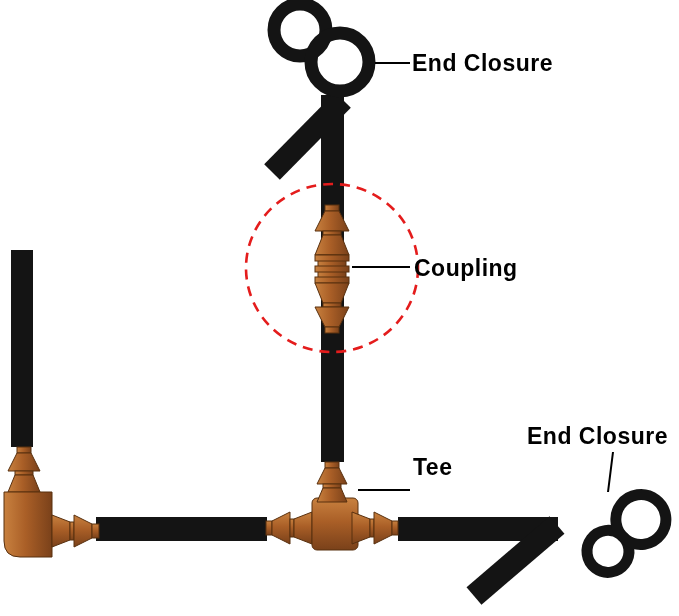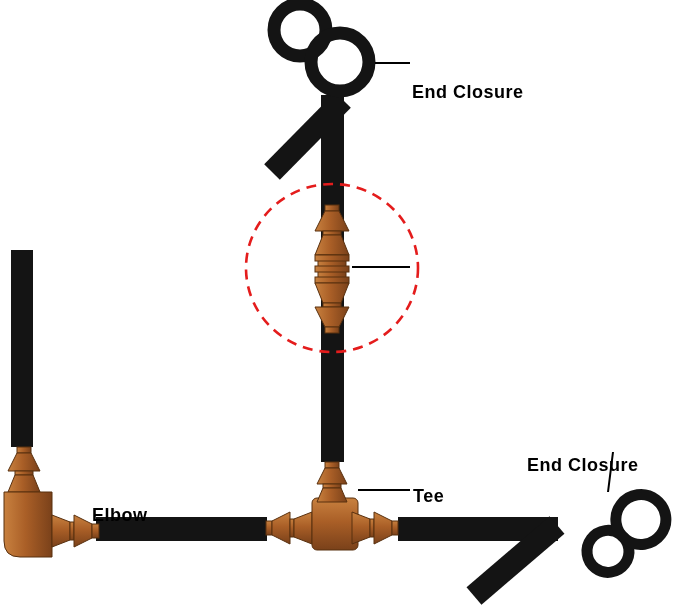--- a/index.html
+++ b/index.html
@@ -1,22 +1,22 @@
 <!DOCTYPE html>
 <html style="--tube: #141414; --fitting_light: #c8813f; --fitting: #aa5f27; --fitting_shadow: #7a411a; --fitting_outline: #58300f; --highlight: #e41c1c; --text: #000000; --background: #ffffff;"><head>
 <meta charset="utf-8">
 <style>
   * { margin:0; padding:0; box-sizing:border-box; }
   html,body { width:679px; height:616px; background:var(--background,#fff);
               font-family:"Liberation Sans", sans-serif; overflow:hidden; }
   .stage { position:relative; width:679px; height:616px; background:var(--background,#fff); overflow:hidden; }
   svg.diagram { position:absolute; left:0; top:0; }
 
-  .label { position:absolute; font-weight:bold; font-size:18px; color:var(--text,#000);
-           white-space:nowrap; letter-spacing:0.5px;margin-top:32px; }
+  .label { position:absolute; font-weight:bold; font-size:23px; color:var(--text,#000);
+           white-space:nowrap; letter-spacing:0.5px; }
 
   .tube       { fill:var(--tube,#141414); }
   .tube-line  { stroke:var(--tube,#141414); stroke-width:22; stroke-linecap:butt; }
   .tube-line2 { stroke:var(--tube,#141414); stroke-width:23; stroke-linecap:butt; }
 
   .clip-thick { fill:none; stroke:var(--tube,#141414); stroke-width:13; }
   .clip-thin  { fill:none; stroke:var(--tube,#141414); stroke-width:11; }
 
   .fit polygon, .fit rect, .fit path { stroke:var(--fitting_outline,#58300f); stroke-width:1; }
 
@@ -107,16 +107,16 @@
       <circle cx="643" cy="522" r="25"></circle>
     </g>
 
     <line class="leader" x1="375" y1="63" x2="410" y2="63"></line>
     <line class="leader" x1="352" y1="267" x2="410" y2="267"></line>
     <line class="leader" x1="358" y1="490" x2="410" y2="490"></line>
     <line class="leader" x1="613" y1="452" x2="608" y2="492"></line>
   </svg>
 
   <div class="label" style="left:412px; top:50px">End Closure</div>
-  <div class="label" style="left:92px; top:473px">Elbow</div>
+  <div class="label" style="left:414px; top:255px">Coupling</div>
   <div class="label" style="left:413px; top:454px">Tee</div>
   <div class="label" style="left:527px; top:423px">End Closure</div>
 </div>
 
 </body></html>

